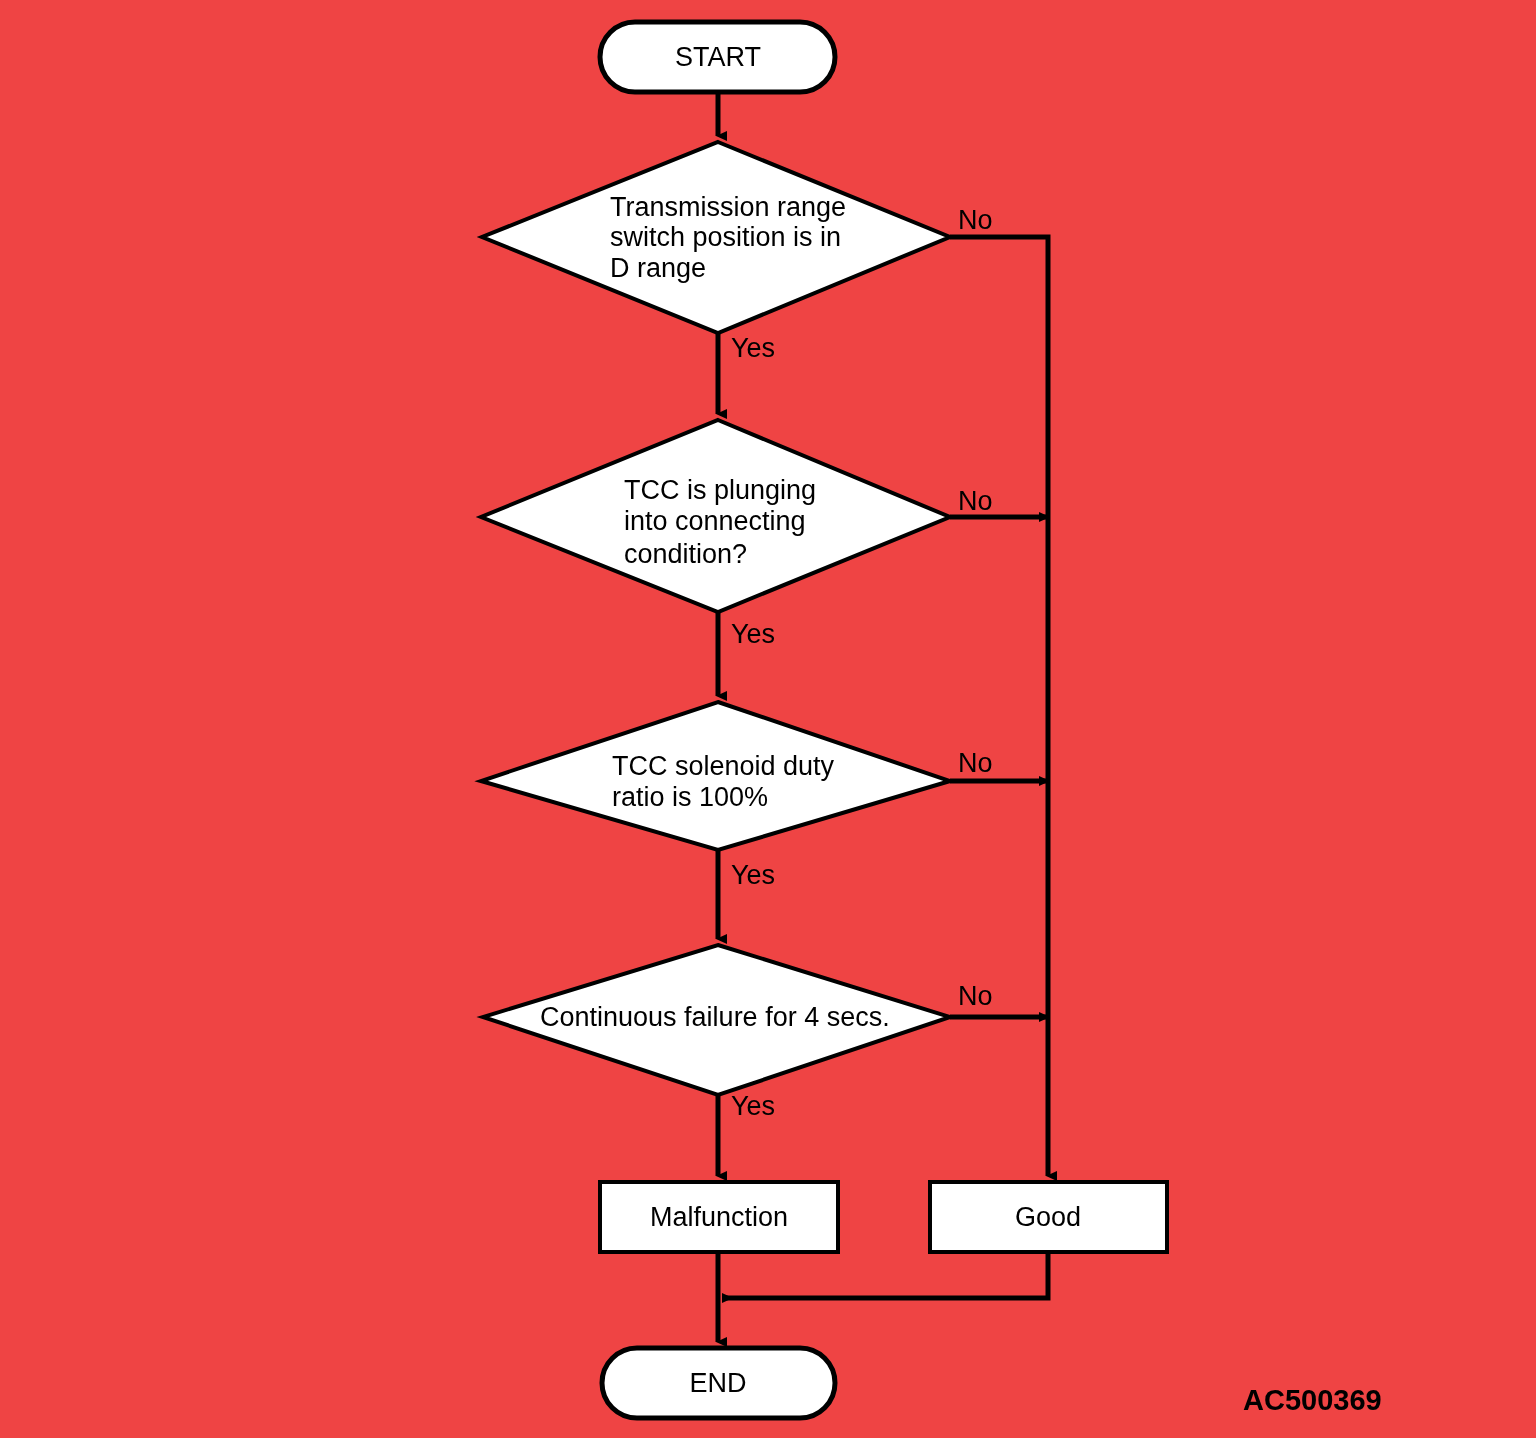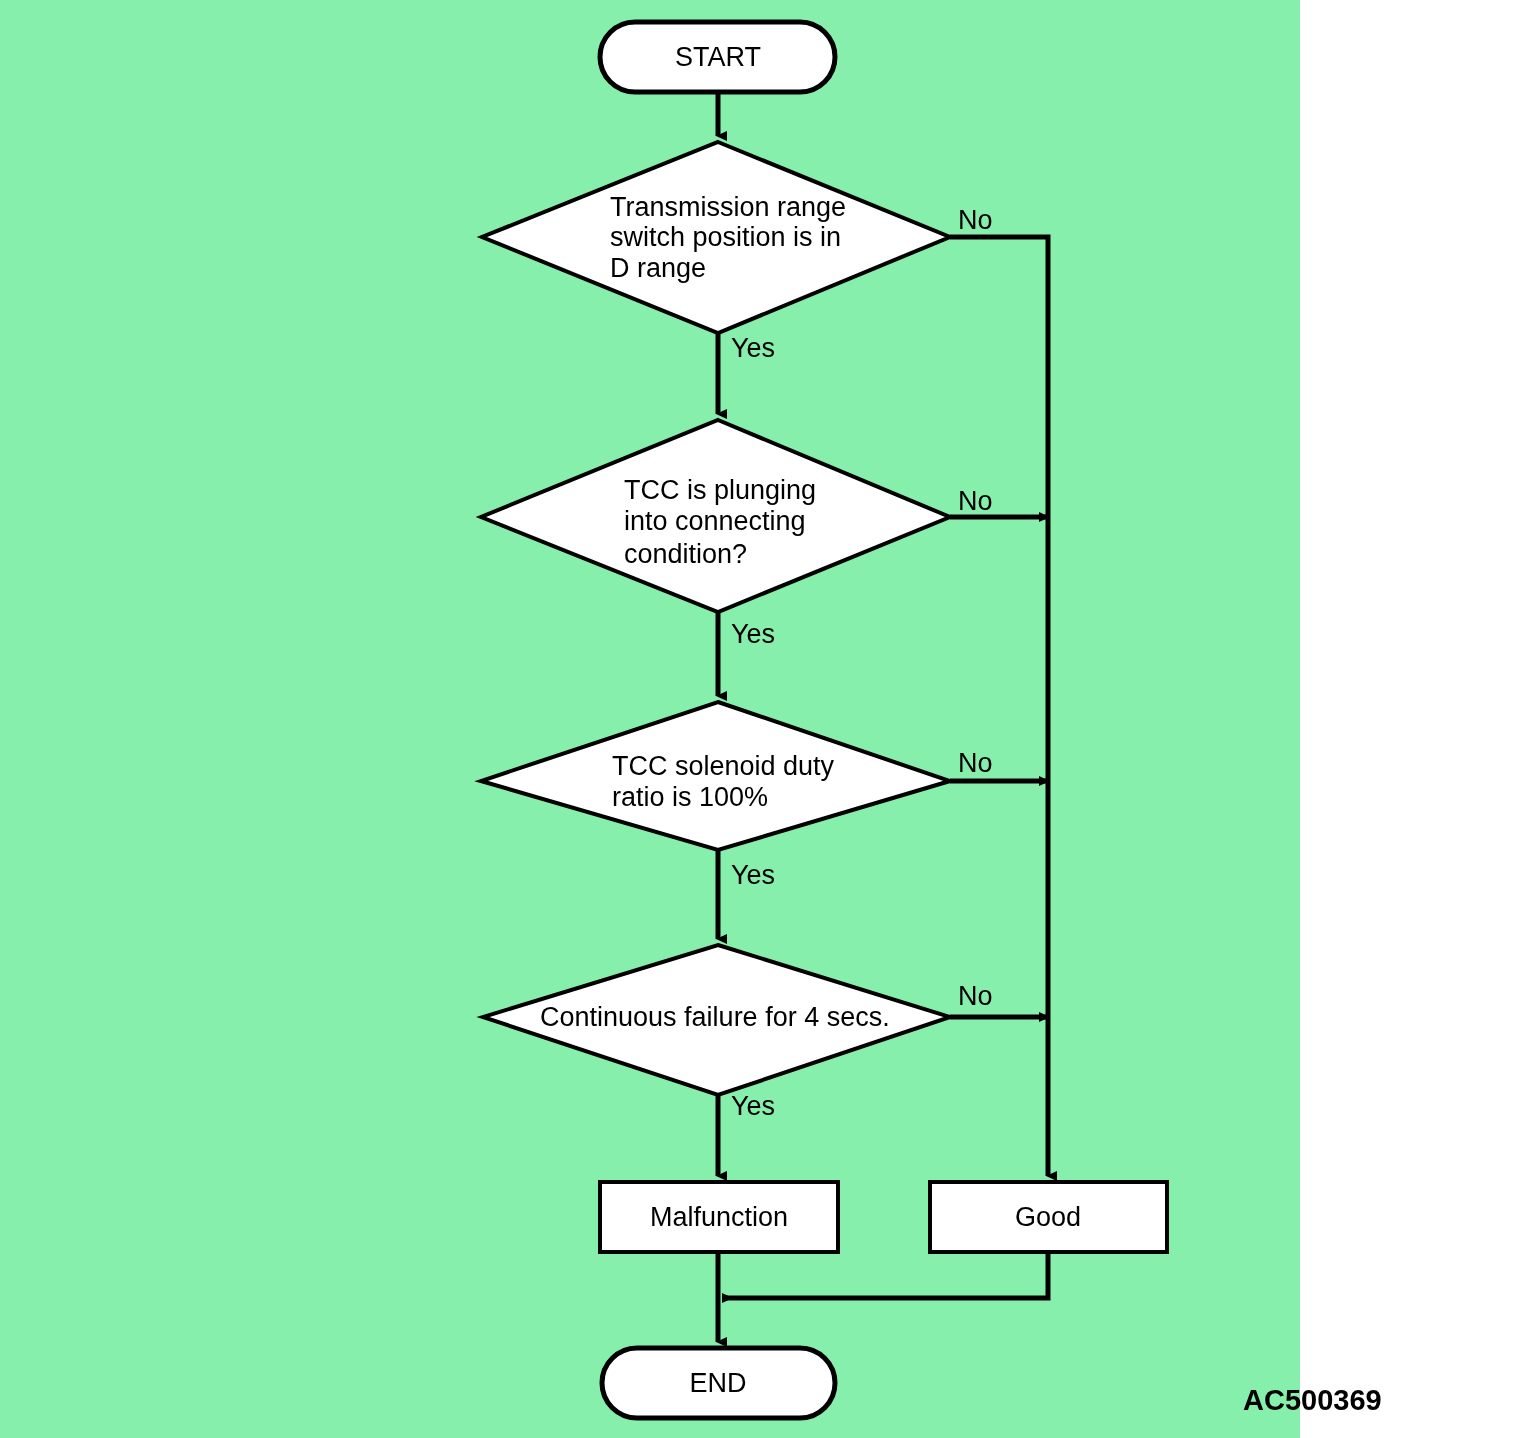--- a/index.html
+++ b/index.html
@@ -8,23 +8,23 @@
     background: #ffffff;
   }
   body {
     font-family: "Liberation Sans", sans-serif;
     width: 1536px;
     height: 1438px;
     overflow: hidden;
   }
   #flowchart-root {
     position: relative;
-    width: 1300px;
+    width: 1536px;
     height: 1438px;
-    background: #86efac;
+    background: #ef4444;
   }
   svg#flow-svg {
     position: absolute;
     left: 0;
     top: 0;
     width: 1536px;
     height: 1438px;
   }
   .node-text {
     font-family: "Liberation Sans", sans-serif;

